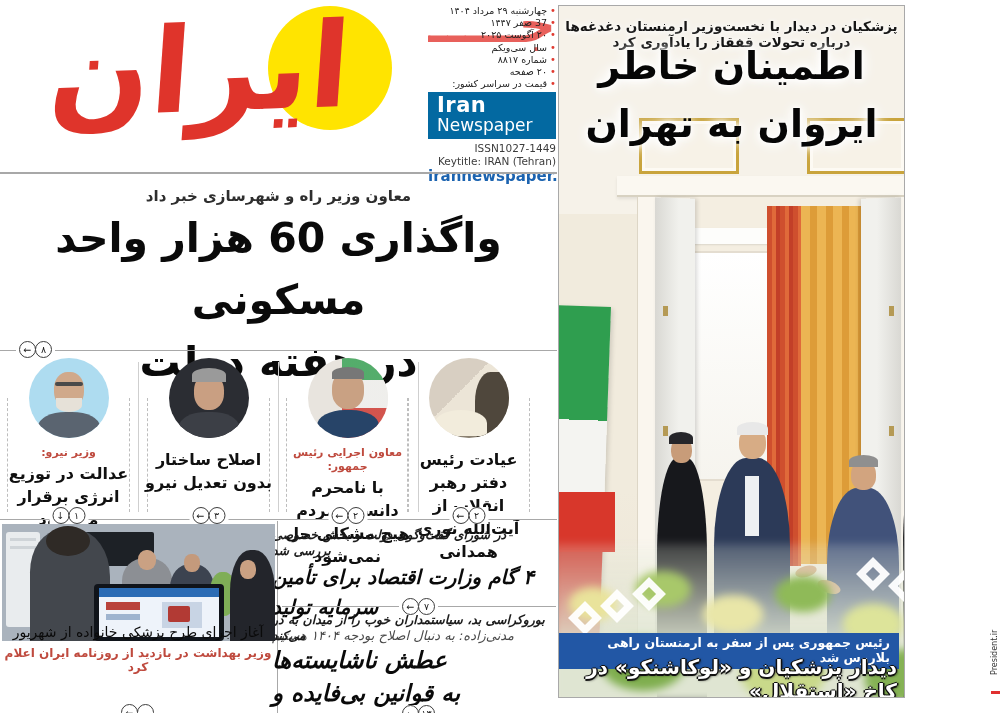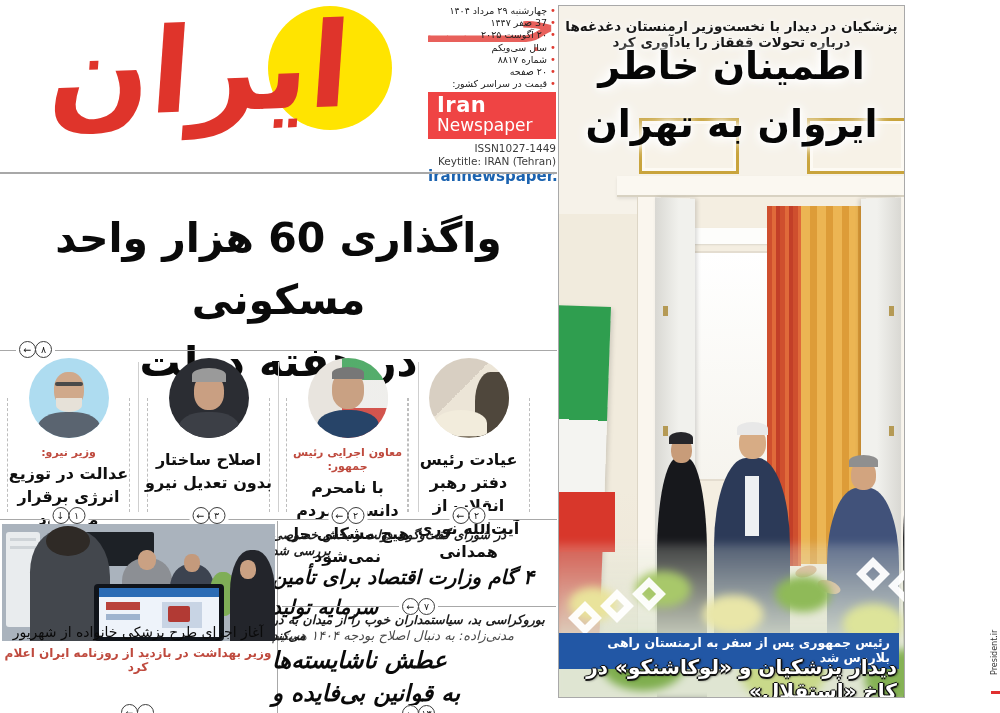--- a/index.html
+++ b/index.html
@@ -7,21 +7,21 @@
   #paper { position:relative; width:1000px; height:713px; background:#ffffff; overflow:hidden; margin:0 auto; direction:rtl; }
   .abs { position:absolute; }
 
   
   .logo-circle { left:268px; top:6px; width:124px; height:124px; border-radius:50%; background:#ffe400; }
   .logo-text { left:0px; top:-30px; width:400px; height:200px; color:#df342b; font-size:118px; font-weight:bold;
                display:flex; align-items:center; justify-content:center; transform:skewX(-6deg) rotate(-2deg); z-index:2; }
   .dateline { left:428px; top:5px; width:128px; font-size:9.5px; line-height:12.2px; color:#222; text-align:right; z-index:2; }
   .dl-line .bullet { color:#e03a30; font-size:10px; }
   .j-mark { left:428px; top:-6px; width:128px; height:58px; overflow:hidden; color:#e4453f; font-size:52px; font-weight:bold; z-index:1; opacity:.85; text-align:left; }
-  .brand-box { left:428px; top:92px; width:128px; height:47px; background:#ef4444; color:#fff; padding:3px 9px; direction:ltr; text-align:left; z-index:2; }
+  .brand-box { left:428px; top:92px; width:128px; height:47px; background:#0369a1; color:#fff; padding:3px 9px; direction:ltr; text-align:left; z-index:2; }
   .brand1 { font-size:21px; font-weight:bold; line-height:21px; letter-spacing:.5px; }
   .brand2 { font-size:17px; line-height:19px; }
   .issn-block { left:428px; top:142px; width:128px; direction:ltr; text-align:right; font-size:10.5px; line-height:12.5px; color:#3c3c3c; }
   .website { left:428px; top:167px; width:128px; direction:ltr; text-align:left; font-size:15px; font-weight:bold; color:#1b63b0; }
 
   .rule { background:#a8a8a8; }
 
   
   .lead-kicker { left:0; top:187px; width:557px; text-align:center; font-size:15px; font-weight:bold; color:#2e2e2e; }
   .lead-headline { left:0; top:207px; width:557px; text-align:center; font-size:41px; font-weight:900; color:#0a0a0a; line-height:62px; }
@@ -98,20 +98,21 @@
     <div class="brand2">Newspaper</div>
   </div>
   <div class="abs issn-block">
     <div>ISSN1027-1449</div>
     <div>Keytitle: IRAN (Tehran)</div>
   </div>
   <div class="abs website">irannewspaper.ir</div>
 
   <div class="abs rule" style="left:0;top:172px;width:557px;height:1.5px;"></div>
 
+  <div class="abs lead-kicker">معاون وزیر راه و شهرسازی خبر داد</div>
   <div class="abs lead-headline">
     <div>واگذاری 60 هزار واحد مسکونی</div>
     <div>در هفته دولت</div>
   </div>
   <div class="abs rule" style="left:0;top:350px;width:557px;height:1px;"></div>
   <div class="abs marker" style="left:16px;top:341px;">
     <div class="m-circle">←</div>
     <div class="m-circle">۸</div>
   </div>
 

